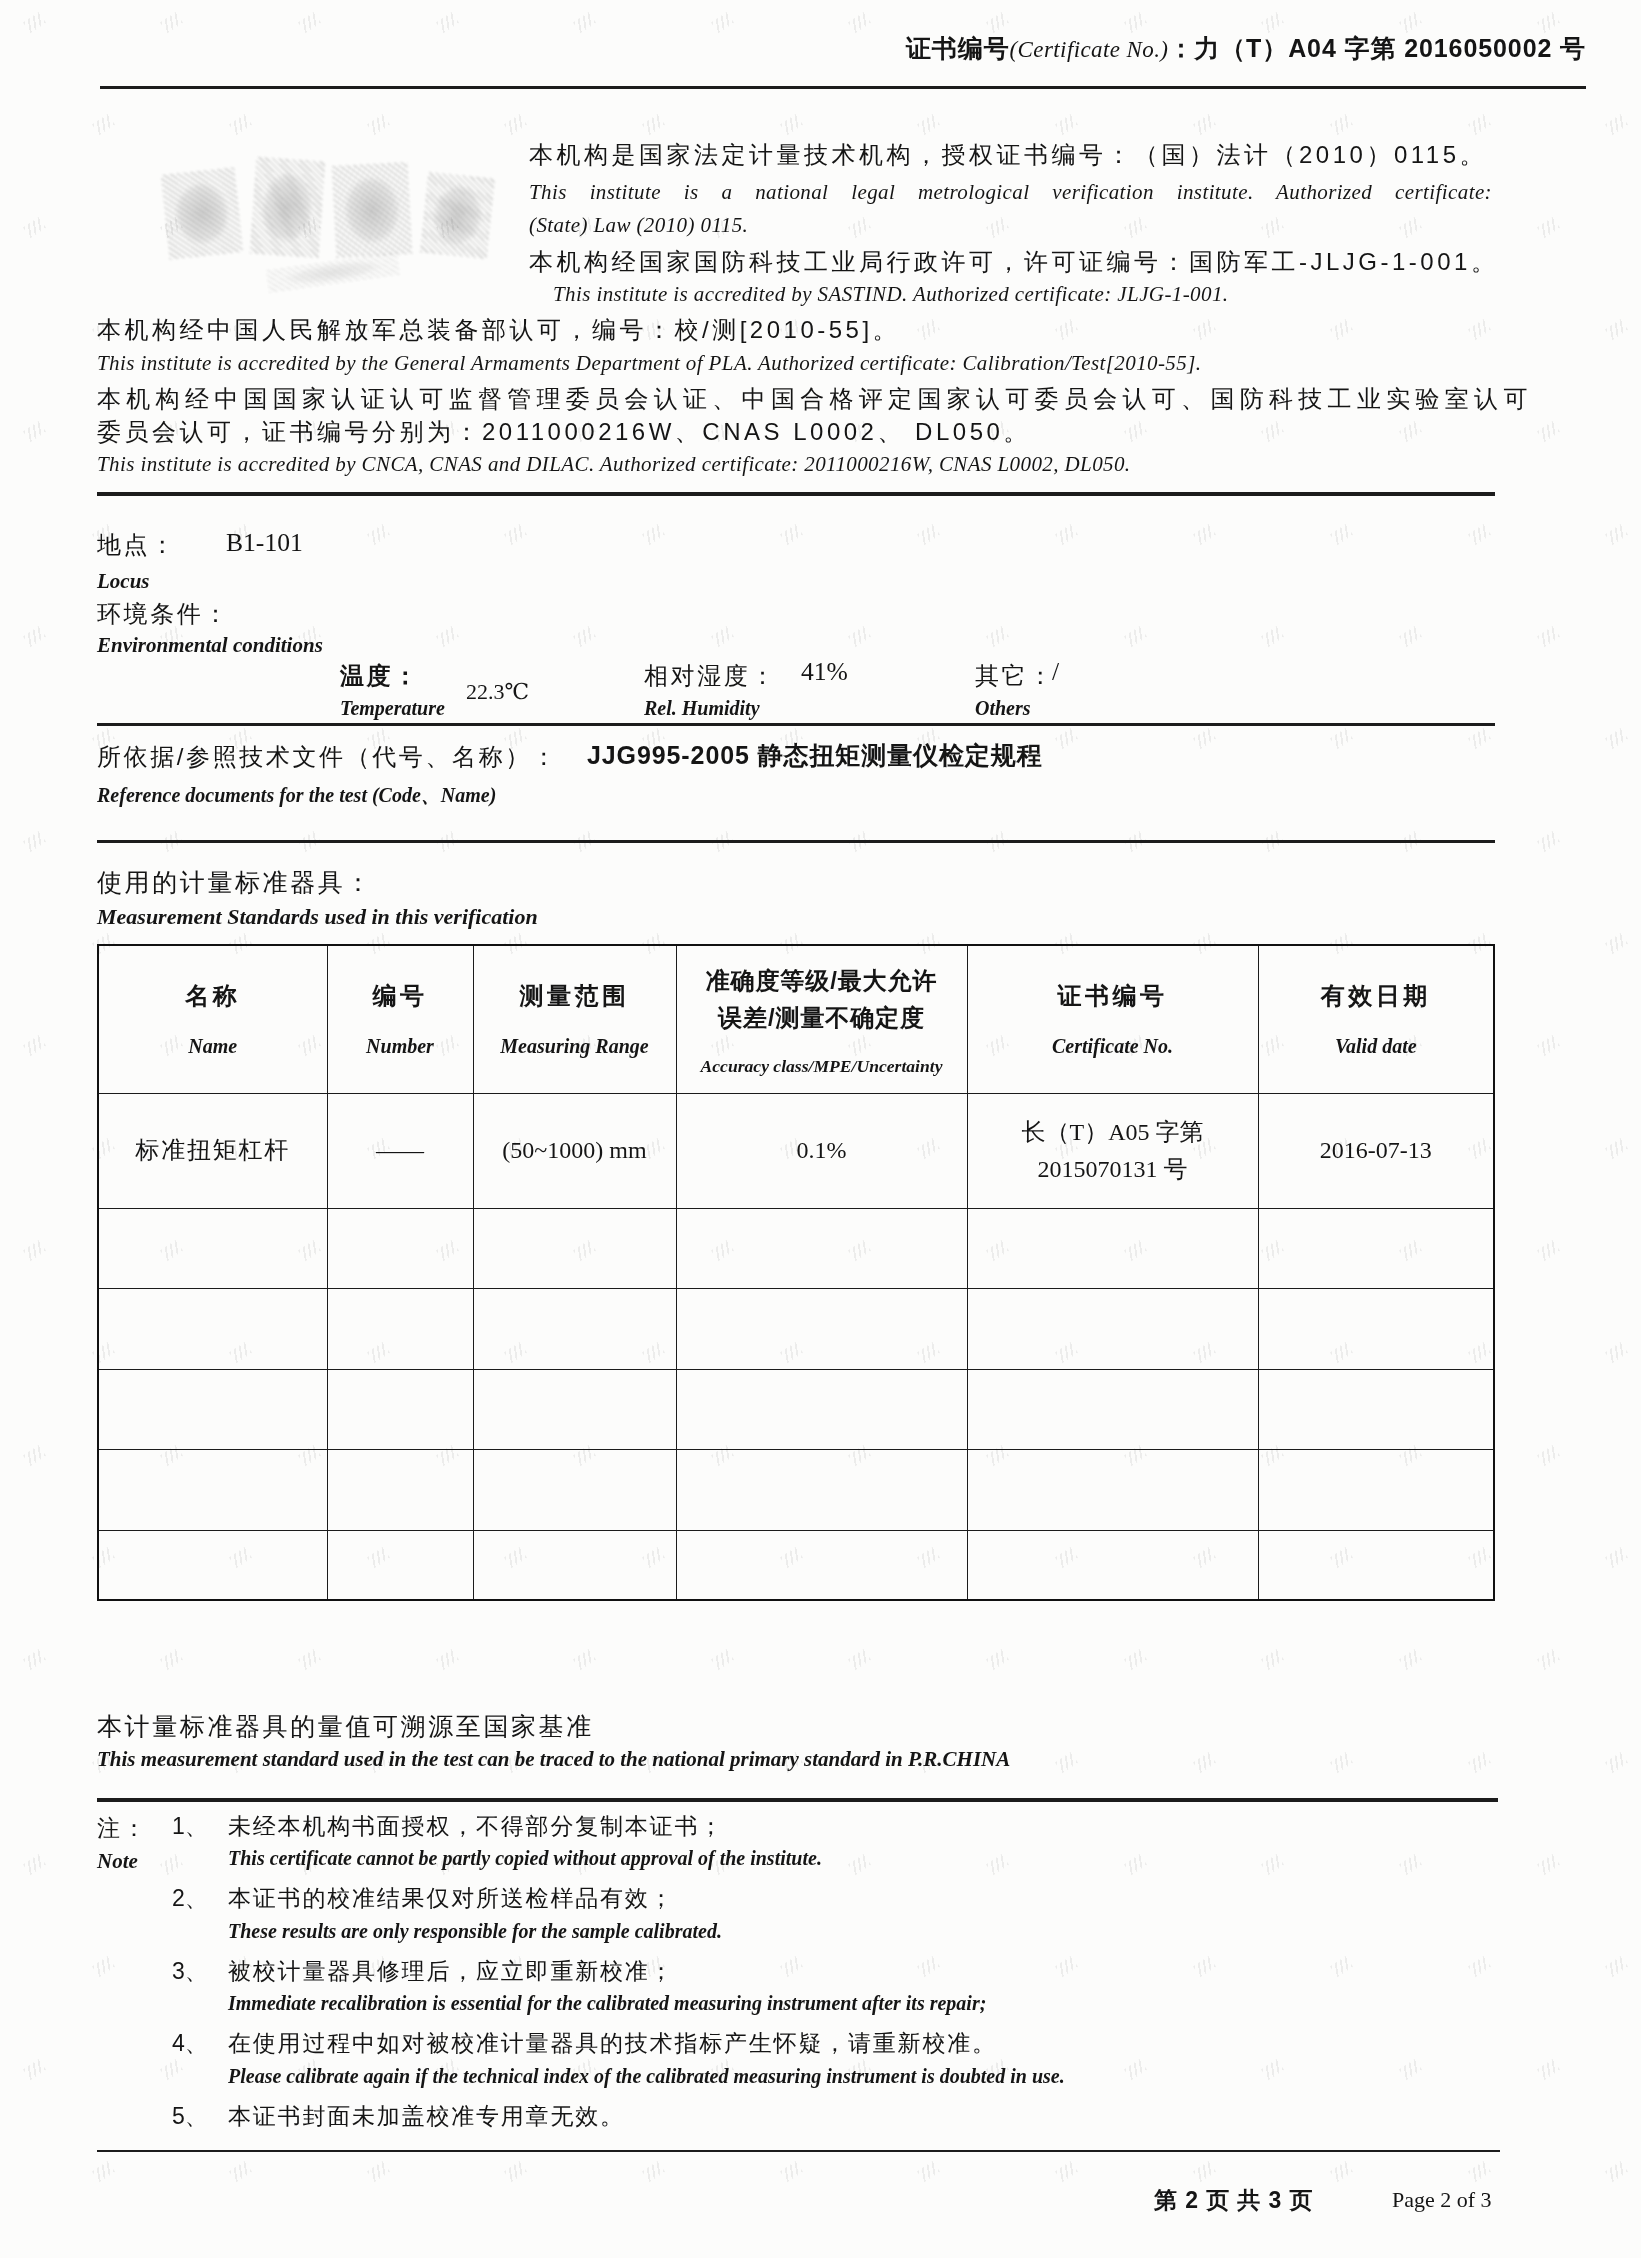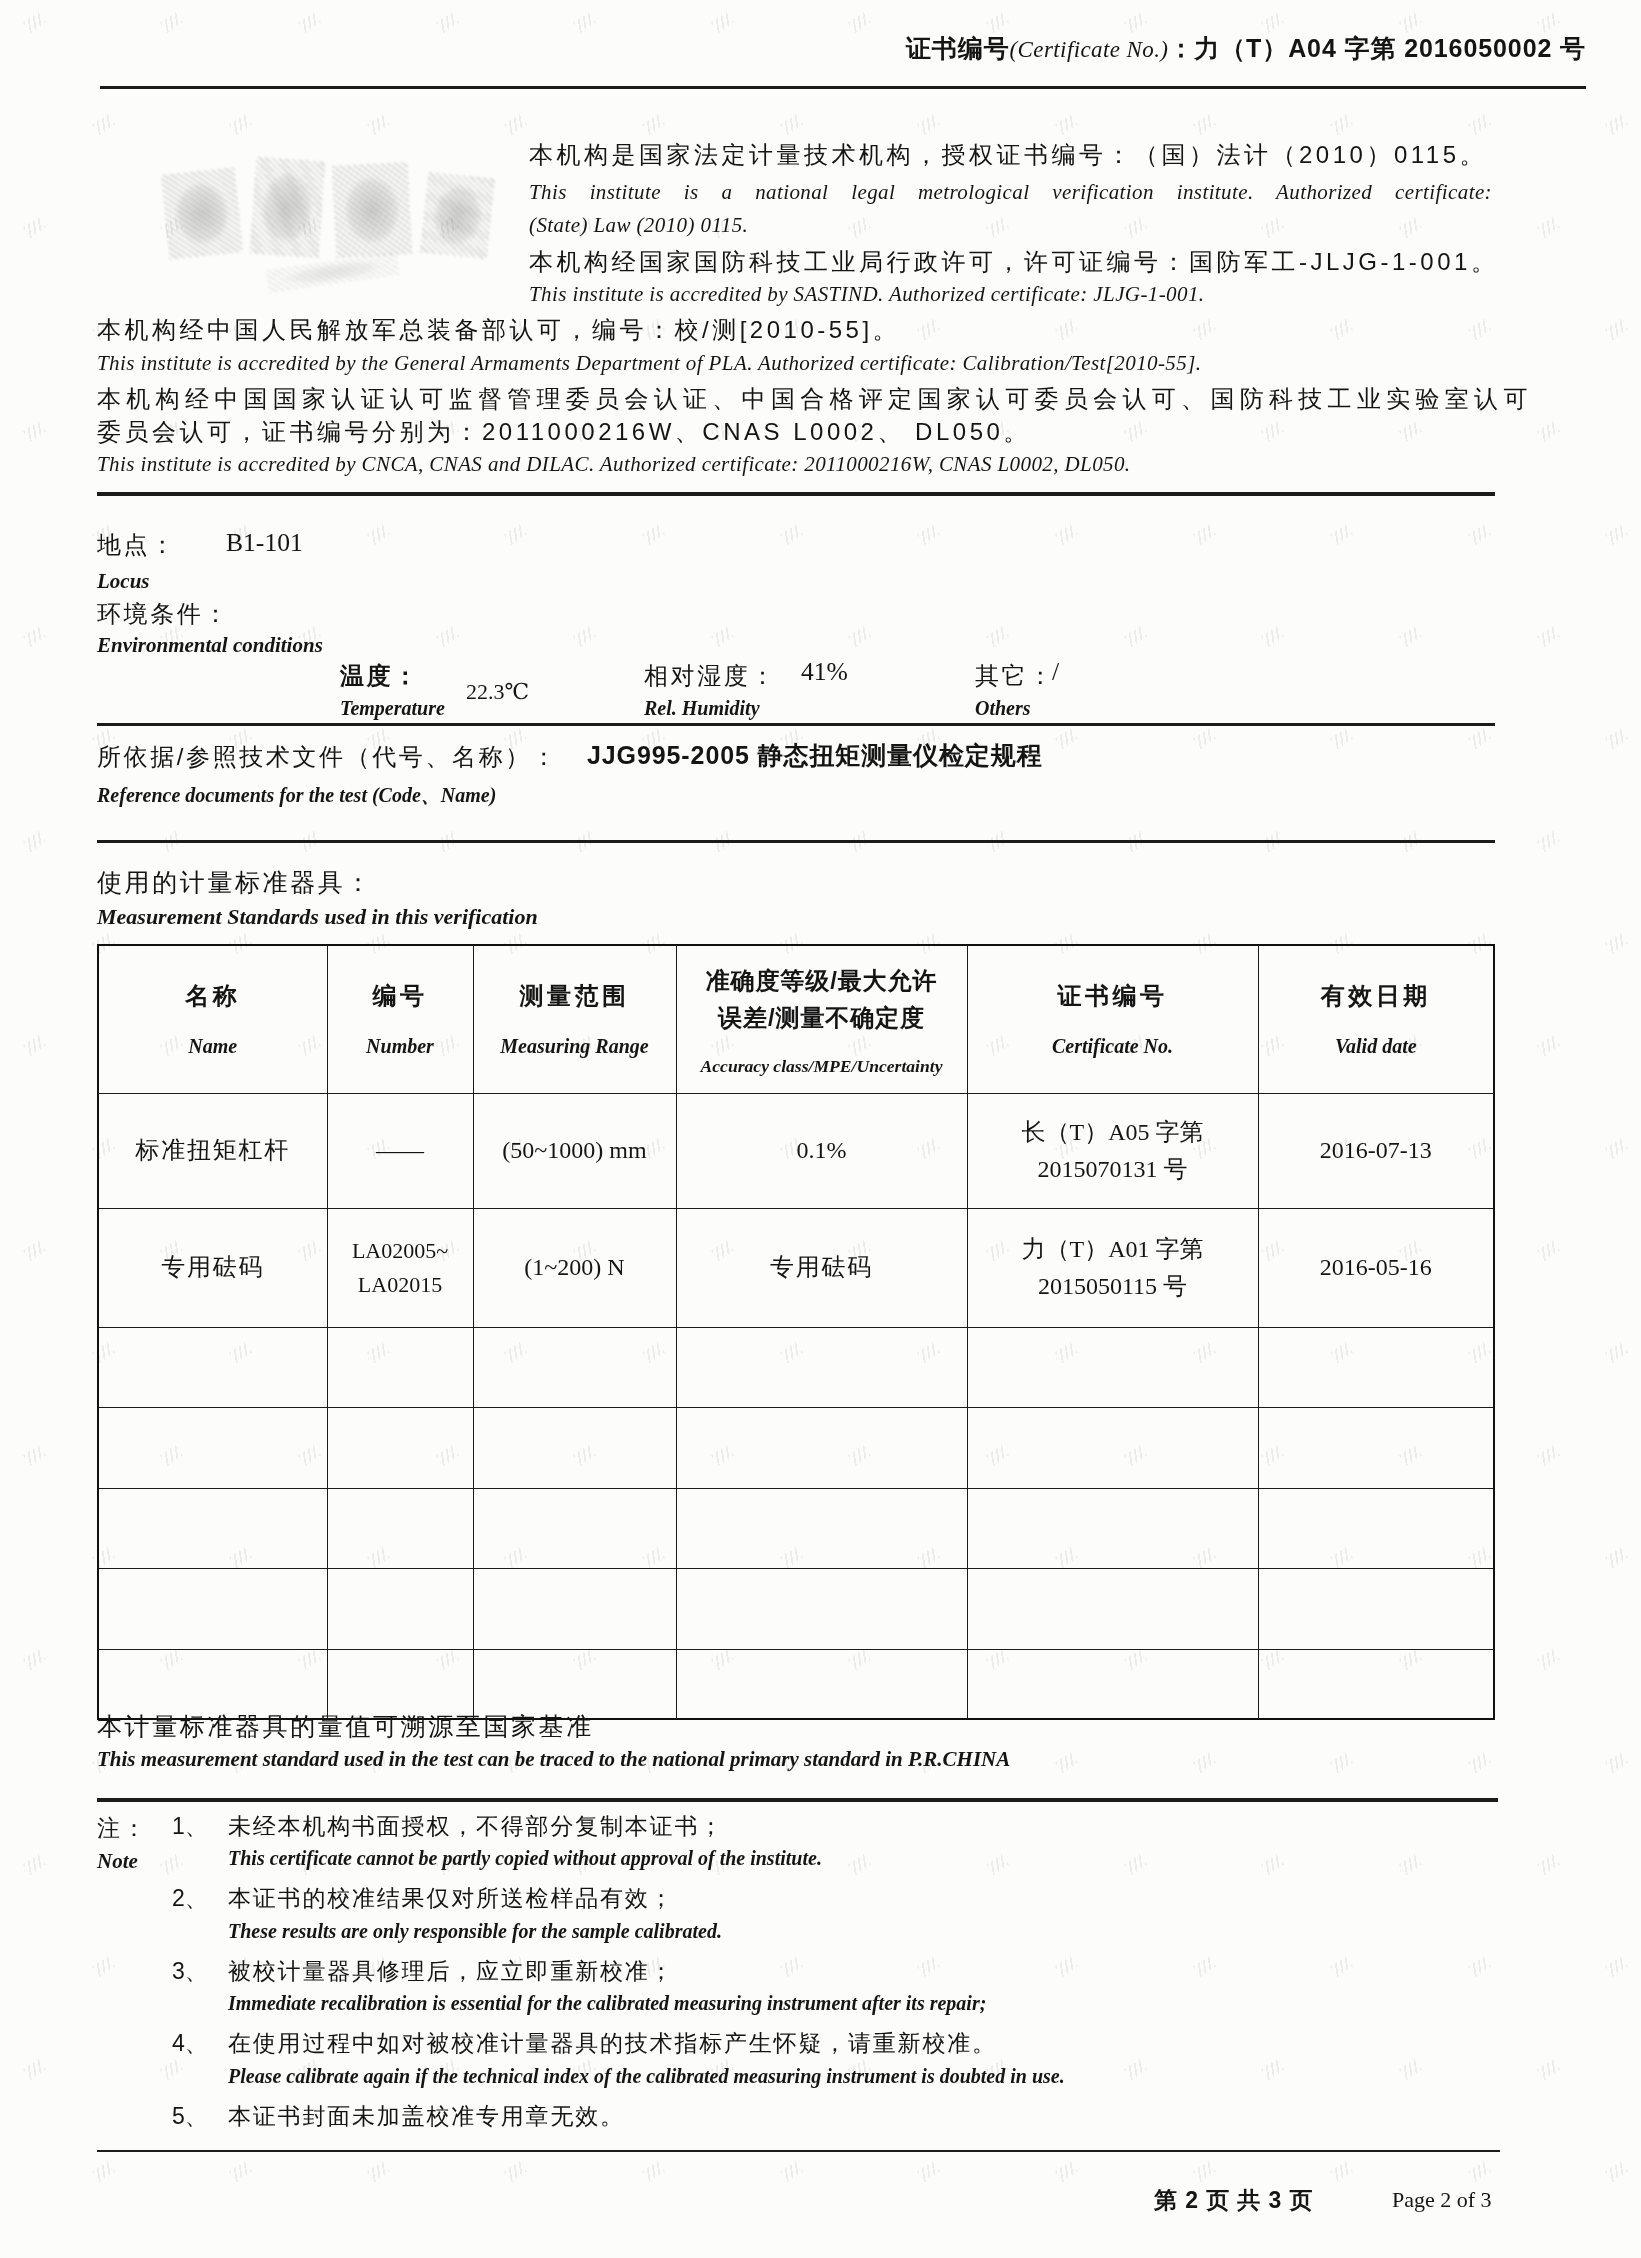--- a/index.html
+++ b/index.html
@@ -339,21 +339,21 @@
         <i></i>
         <i></i>
         <i></i>
         <i></i>
       </div>
 
     <div class="abs cn" style="left:529px; top:139px; letter-spacing:3.5px;">本机构是国家法定计量技术机构，授权证书编号：（国）法计（2010）0115。</div>
     <div class="abs en justify" style="left:529px; top:180px; width:963px;">This institute is a national legal metrological verification institute.  Authorized certificate:</div>
     <div class="abs en" style="left:529px; top:213px;">(State) Law (2010) 0115.</div>
     <div class="abs cn" style="left:529px; top:246px; letter-spacing:3.5px;">本机构经国家国防科技工业局行政许可，许可证编号：国防军工-JLJG-1-001。</div>
-    <div class="abs en" style="left:529px; top:282px;">This institute is accredited by SASTIND. Authorized certificate: JLJG-1-001.</div>
+    <div class="abs en" style="left:553px; top:282px;">This institute is accredited by SASTIND. Authorized certificate: JLJG-1-001.</div>
 
     <div class="abs cn" style="left:97px; top:314px; letter-spacing:3.5px;">本机构经中国人民解放军总装备部认可，编号：校/测[2010-55]。</div>
     <div class="abs en" style="left:97px; top:351px;">This institute is accredited by the General Armaments Department of PLA. Authorized certificate: Calibration/Test[2010-55].</div>
     <div class="abs cn" style="left:97px; top:383px; letter-spacing:5.3px;">本机构经中国国家认证认可监督管理委员会认证、中国合格评定国家认可委员会认可、国防科技工业实验室认可</div>
     <div class="abs cn" style="left:97px; top:416px; letter-spacing:3.5px;">委员会认可，证书编号分别为：2011000216W、CNAS L0002、 DL050。</div>
     <div class="abs en" style="left:97px; top:452px;">This institute is accredited by CNCA, CNAS and DILAC. Authorized certificate: 2011000216W, CNAS L0002, DL050.</div>
 
     <div class="rule" style="left:97px; top:492px; width:1398px; height:3.5px;"></div>
 
     <div class="abs cn" style="left:97px; top:529px;">地点：</div>
@@ -426,30 +426,20 @@
       <tbody>
         <tr style="height:115px;">
           <td class="cell"><span class="cjk">标准扭矩杠杆</span></td>
           <td class="cell">——</td>
           <td class="cell">(50~1000) mm</td>
           <td class="cell">0.1%</td>
           <td class="cell">长（T）A05 字第
 2015070131 号</td>
           <td class="cell">2016-07-13</td>
         </tr>
-        <tr style="height:119px;">
-          <td class="cell"><span class="cjk">专用砝码</span></td>
-          <td class="cell" style="font-size:22px;">LA02005~
-LA02015</td>
-          <td class="cell">(1~200) N</td>
-          <td class="cell"><span class="cjk">专用砝码</span></td>
-          <td class="cell">力（T）A01 字第
-2015050115 号</td>
-          <td class="cell">2016-05-16</td>
-        </tr>
         <tr style="height:80px;">
             <td></td>
             <td></td>
             <td></td>
             <td></td>
             <td></td>
             <td></td>
           </tr>
         <tr style="height:81px;">
             <td></td>

